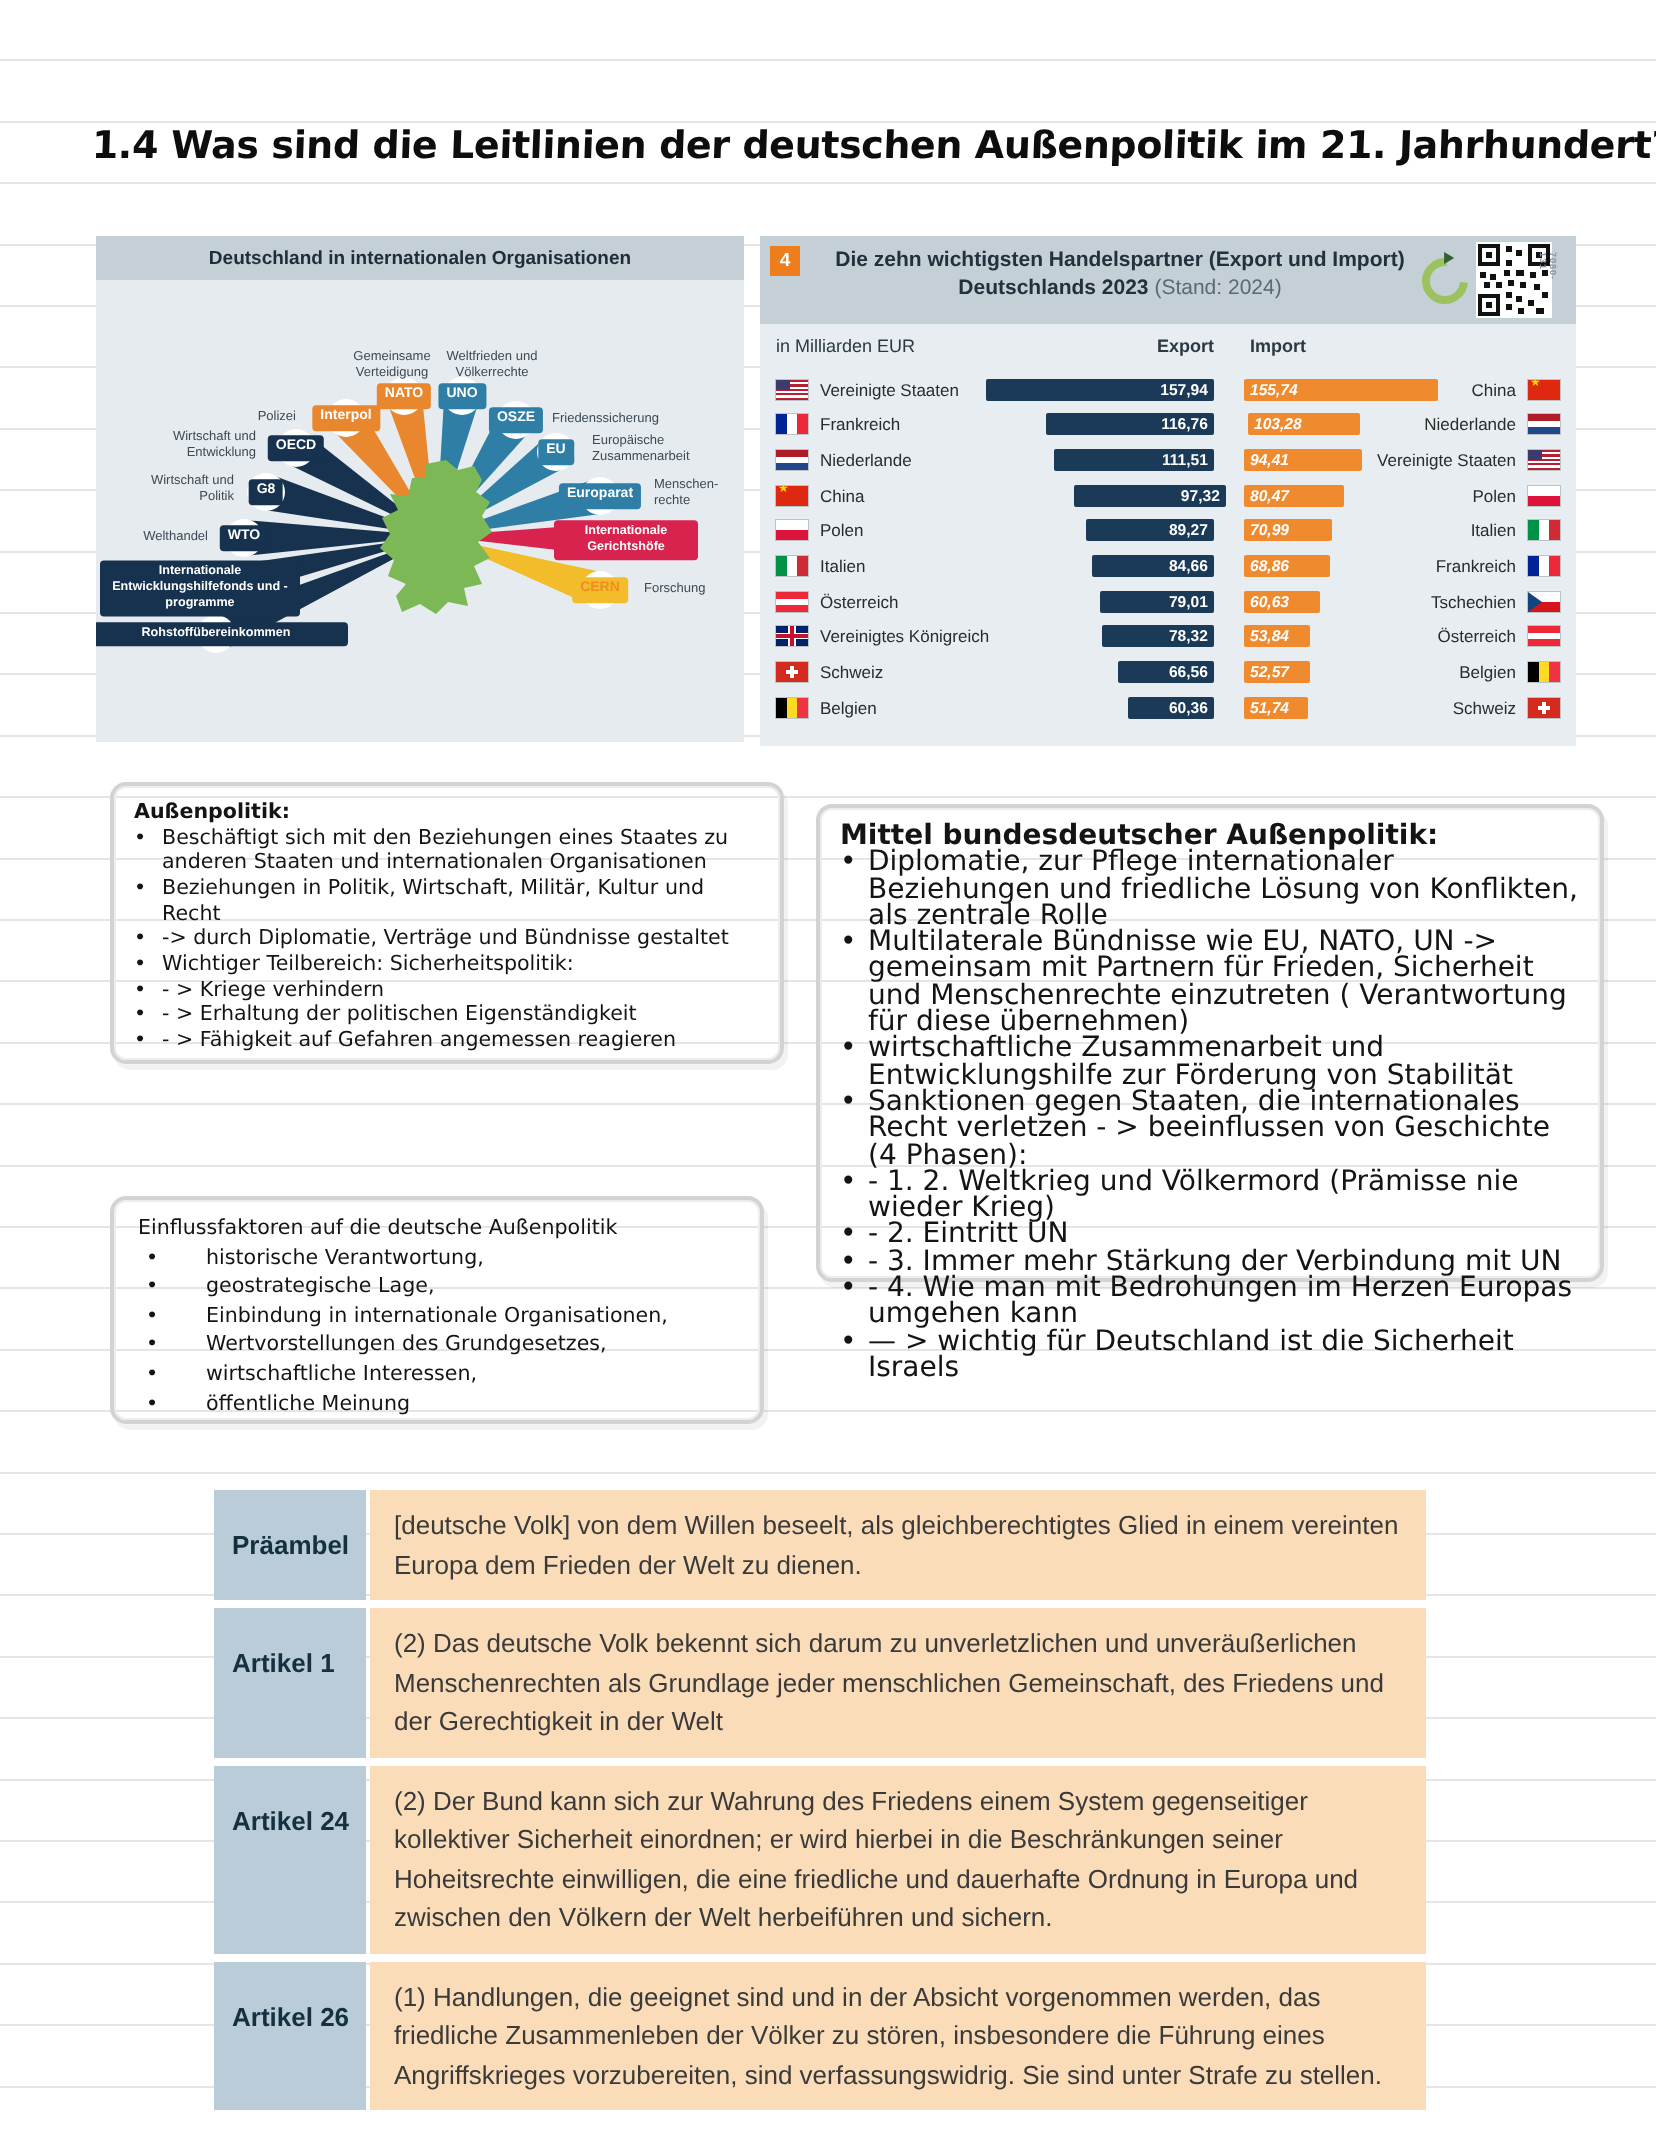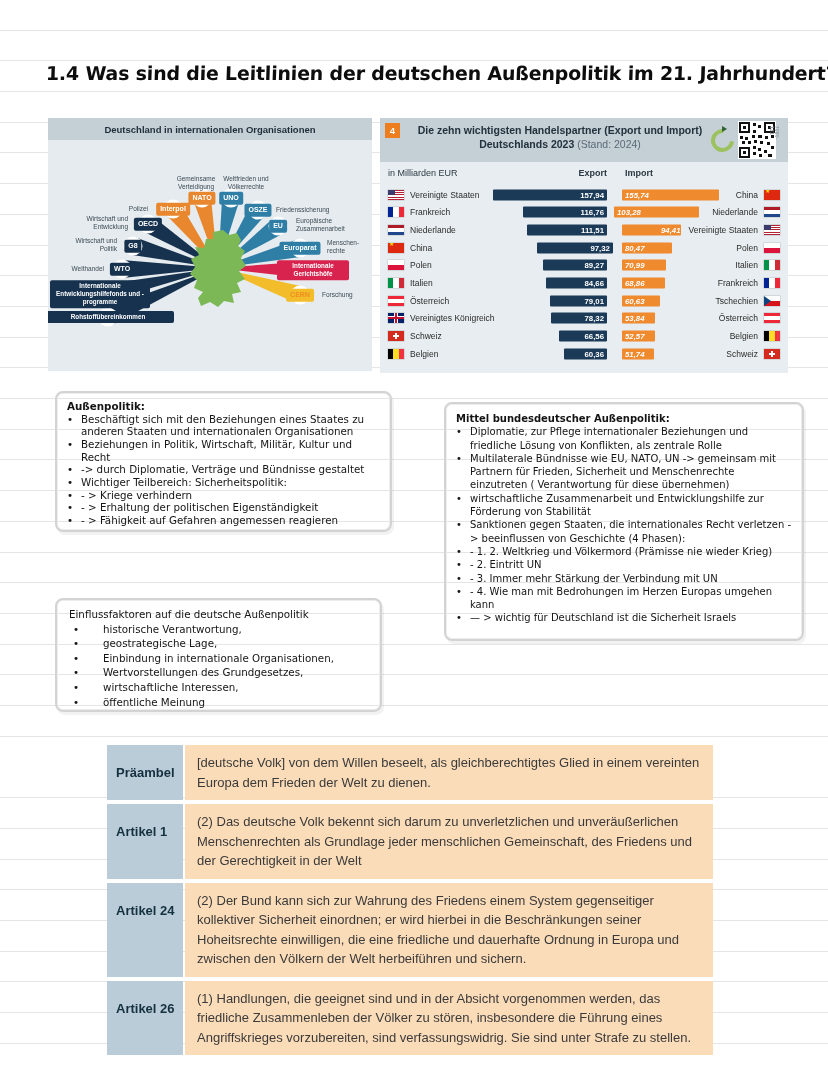--- a/index.html
+++ b/index.html
@@ -105,21 +105,21 @@
   .flag-cz::after{content:"";position:absolute;left:0;top:0;border-left:7px solid #11457e;border-top:5px solid transparent;border-bottom:5px solid transparent;}
 
   
   .note-box{
     position:absolute;border:2px solid #d3d3d3;border-radius:8px;background:transparent;
     box-shadow:2px 3px 0 rgba(0,0,0,0.05), inset 0 0 0 1px #ededed;
     font-family:"DejaVu Sans", sans-serif;color:#141414;
     box-sizing:border-box;
   }
   #box-aussenpolitik{left:55px;top:391px;width:337px;height:141px;padding:7px 10px;font-size:10.3px;line-height:12.65px;}
-  #box-mittel{left:408px;top:402px;width:360px;height:239px;padding:8px 10px;font-size:10px;line-height:13.3px;margin-left:36px;}
+  #box-mittel{left:408px;top:402px;width:394px;height:239px;padding:8px 10px;font-size:14px;line-height:13.3px;}
   #box-einfluss{left:55px;top:598px;width:327px;height:114px;padding:7px 12px;font-size:10.3px;line-height:14.6px;}
   .note-title{font-weight:bold;}
   #box-einfluss .note-title{font-weight:normal;}
   .note-line{display:flex;}
   .note-line .bu{flex:none;width:14px;text-align:left;}
   .note-line .bt{flex:1;}
   #box-einfluss .note-line .bu{width:34px;padding-left:4px;box-sizing:border-box;}
 
   
   #gg-table{left:107px;top:745px;width:606px;}
@@ -261,33 +261,33 @@
         </div>
         <div class="trname">China</div>
         <div class="flag flag-cn" style="right: 8px;"></div>
       </div>
       <div class="trow" style="top: 85.7px;">
         <div class="flag flag-fr" style="left: 8px;"></div>
         <div class="tname">Frankreich</div>
         <div class="bar ebar" style="width: 84.0672px; left: 142.933px;">
           <div class="bval">116,76</div>
         </div>
-        <div class="bar ibar" style="width: 85px; left: 234px;">
+        <div class="bar ibar" style="width: 56px; left: 244px;">
           <div class="bval">103,28</div>
         </div>
         <div class="trname">Niederlande</div>
         <div class="flag flag-nl" style="right: 8px;"></div>
       </div>
       <div class="trow" style="top: 103.4px;">
         <div class="flag flag-nl" style="left: 8px;"></div>
         <div class="tname">Niederlande</div>
         <div class="bar ebar" style="width: 80.2872px; left: 146.713px;">
           <div class="bval">111,51</div>
         </div>
-        <div class="bar ibar" style="width: 58.5342px; left: 242px; justify-content: flex-end;">
+        <div class="bar ibar" style="width: 58.5342px; left: 242px;">
           <div class="bval">94,41</div>
         </div>
         <div class="trname">Vereinigte Staaten</div>
         <div class="flag flag-us" style="right: 8px;"></div>
       </div>
       <div class="trow" style="top: 121.1px;">
         <div class="flag flag-cn" style="left: 8px;"></div>
         <div class="tname">China</div>
         <div class="bar ebar" style="width: 76px; left: 156.93px;">
           <div class="bval">97,32</div>

